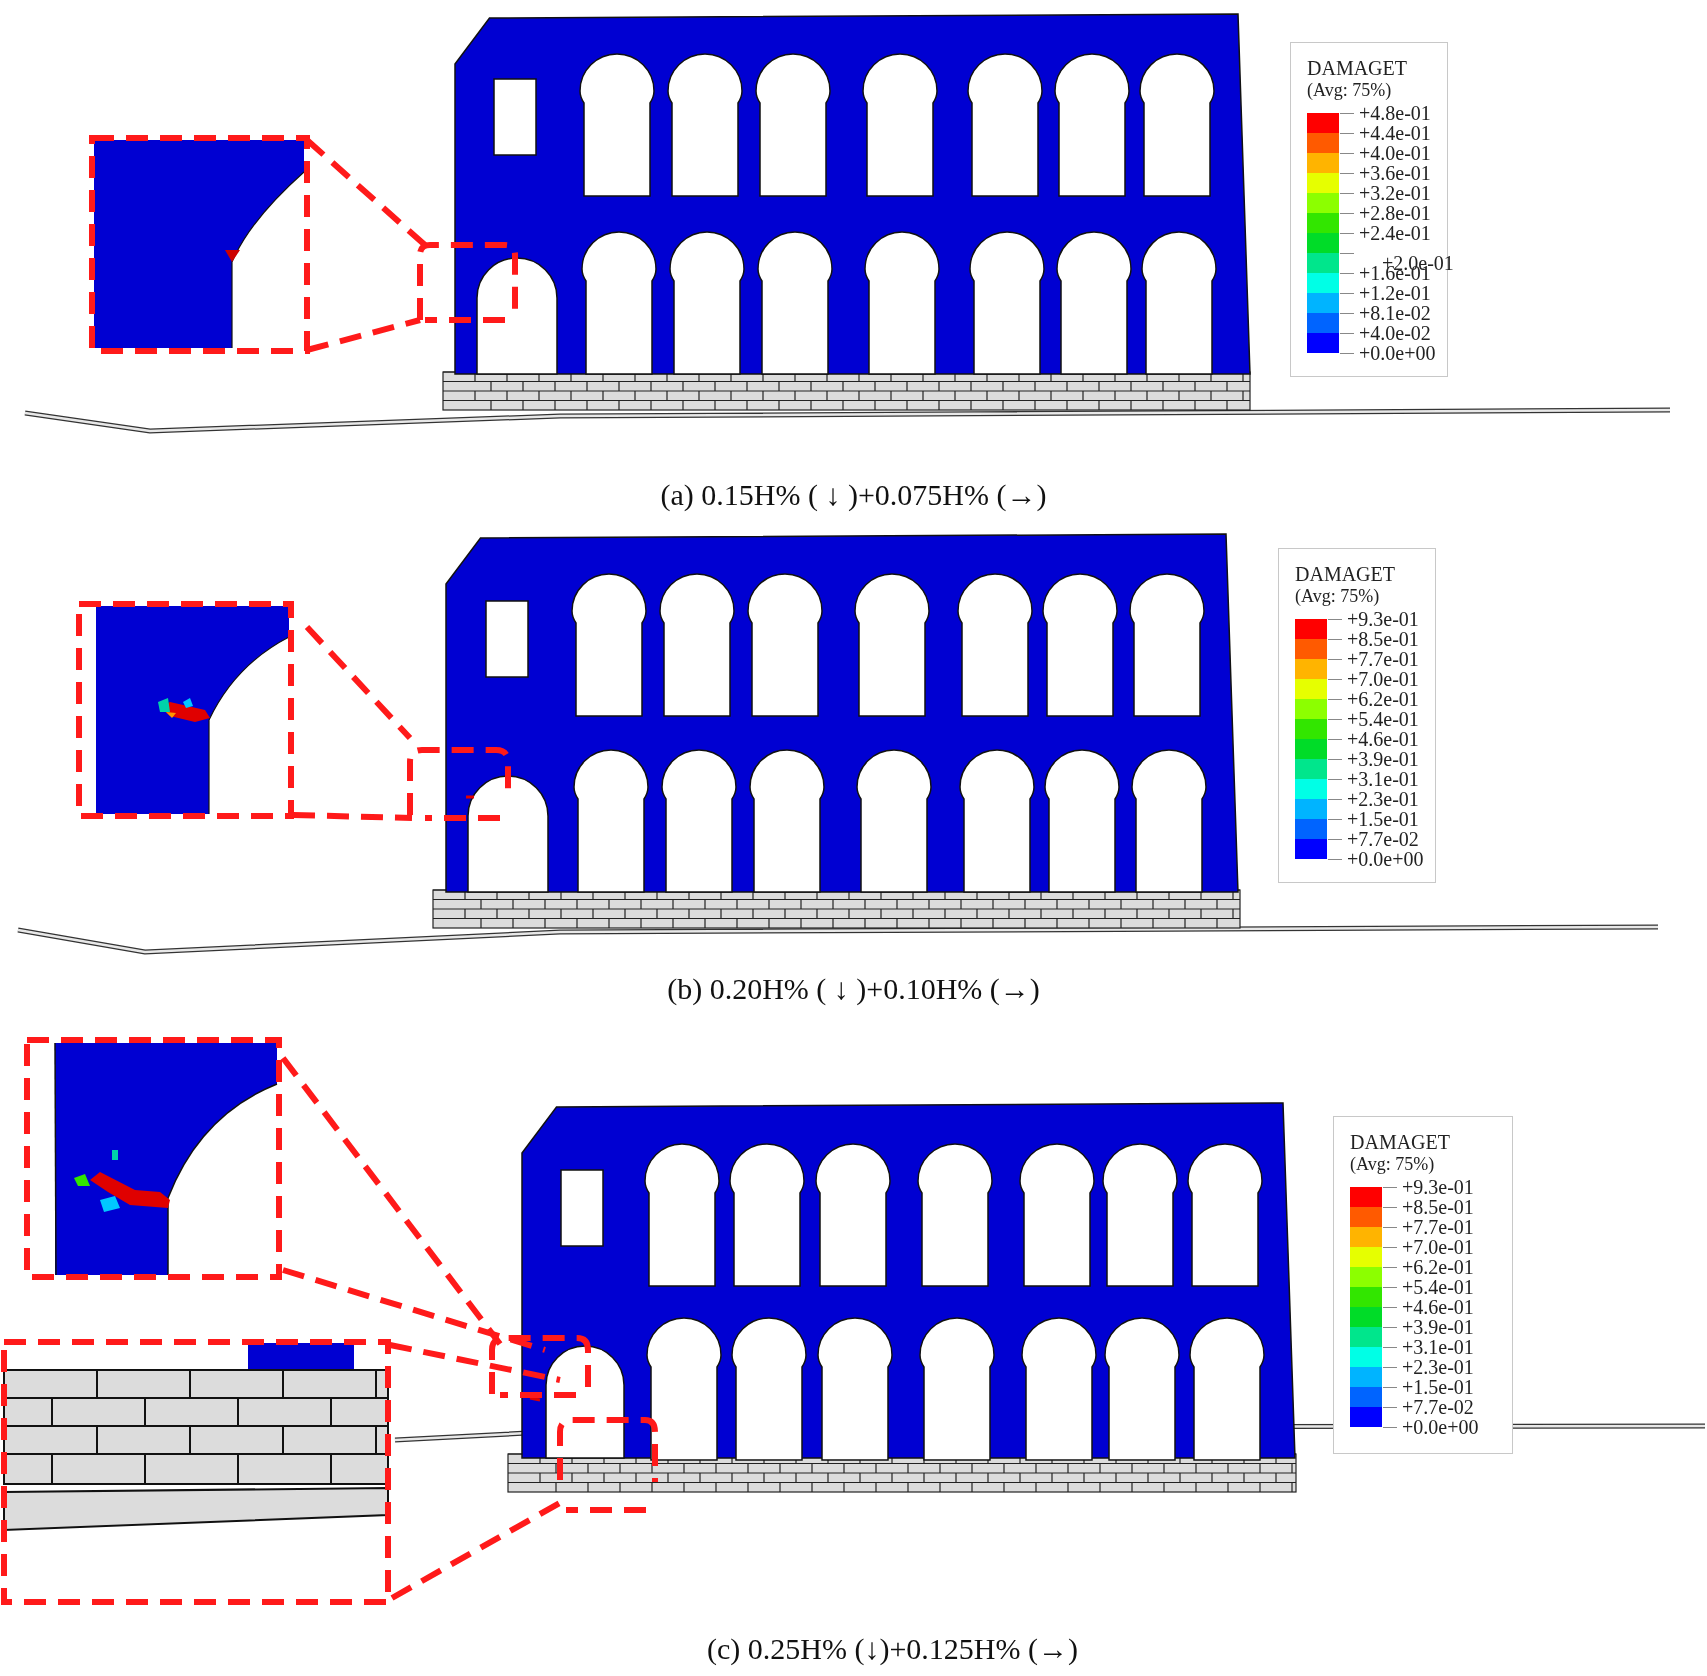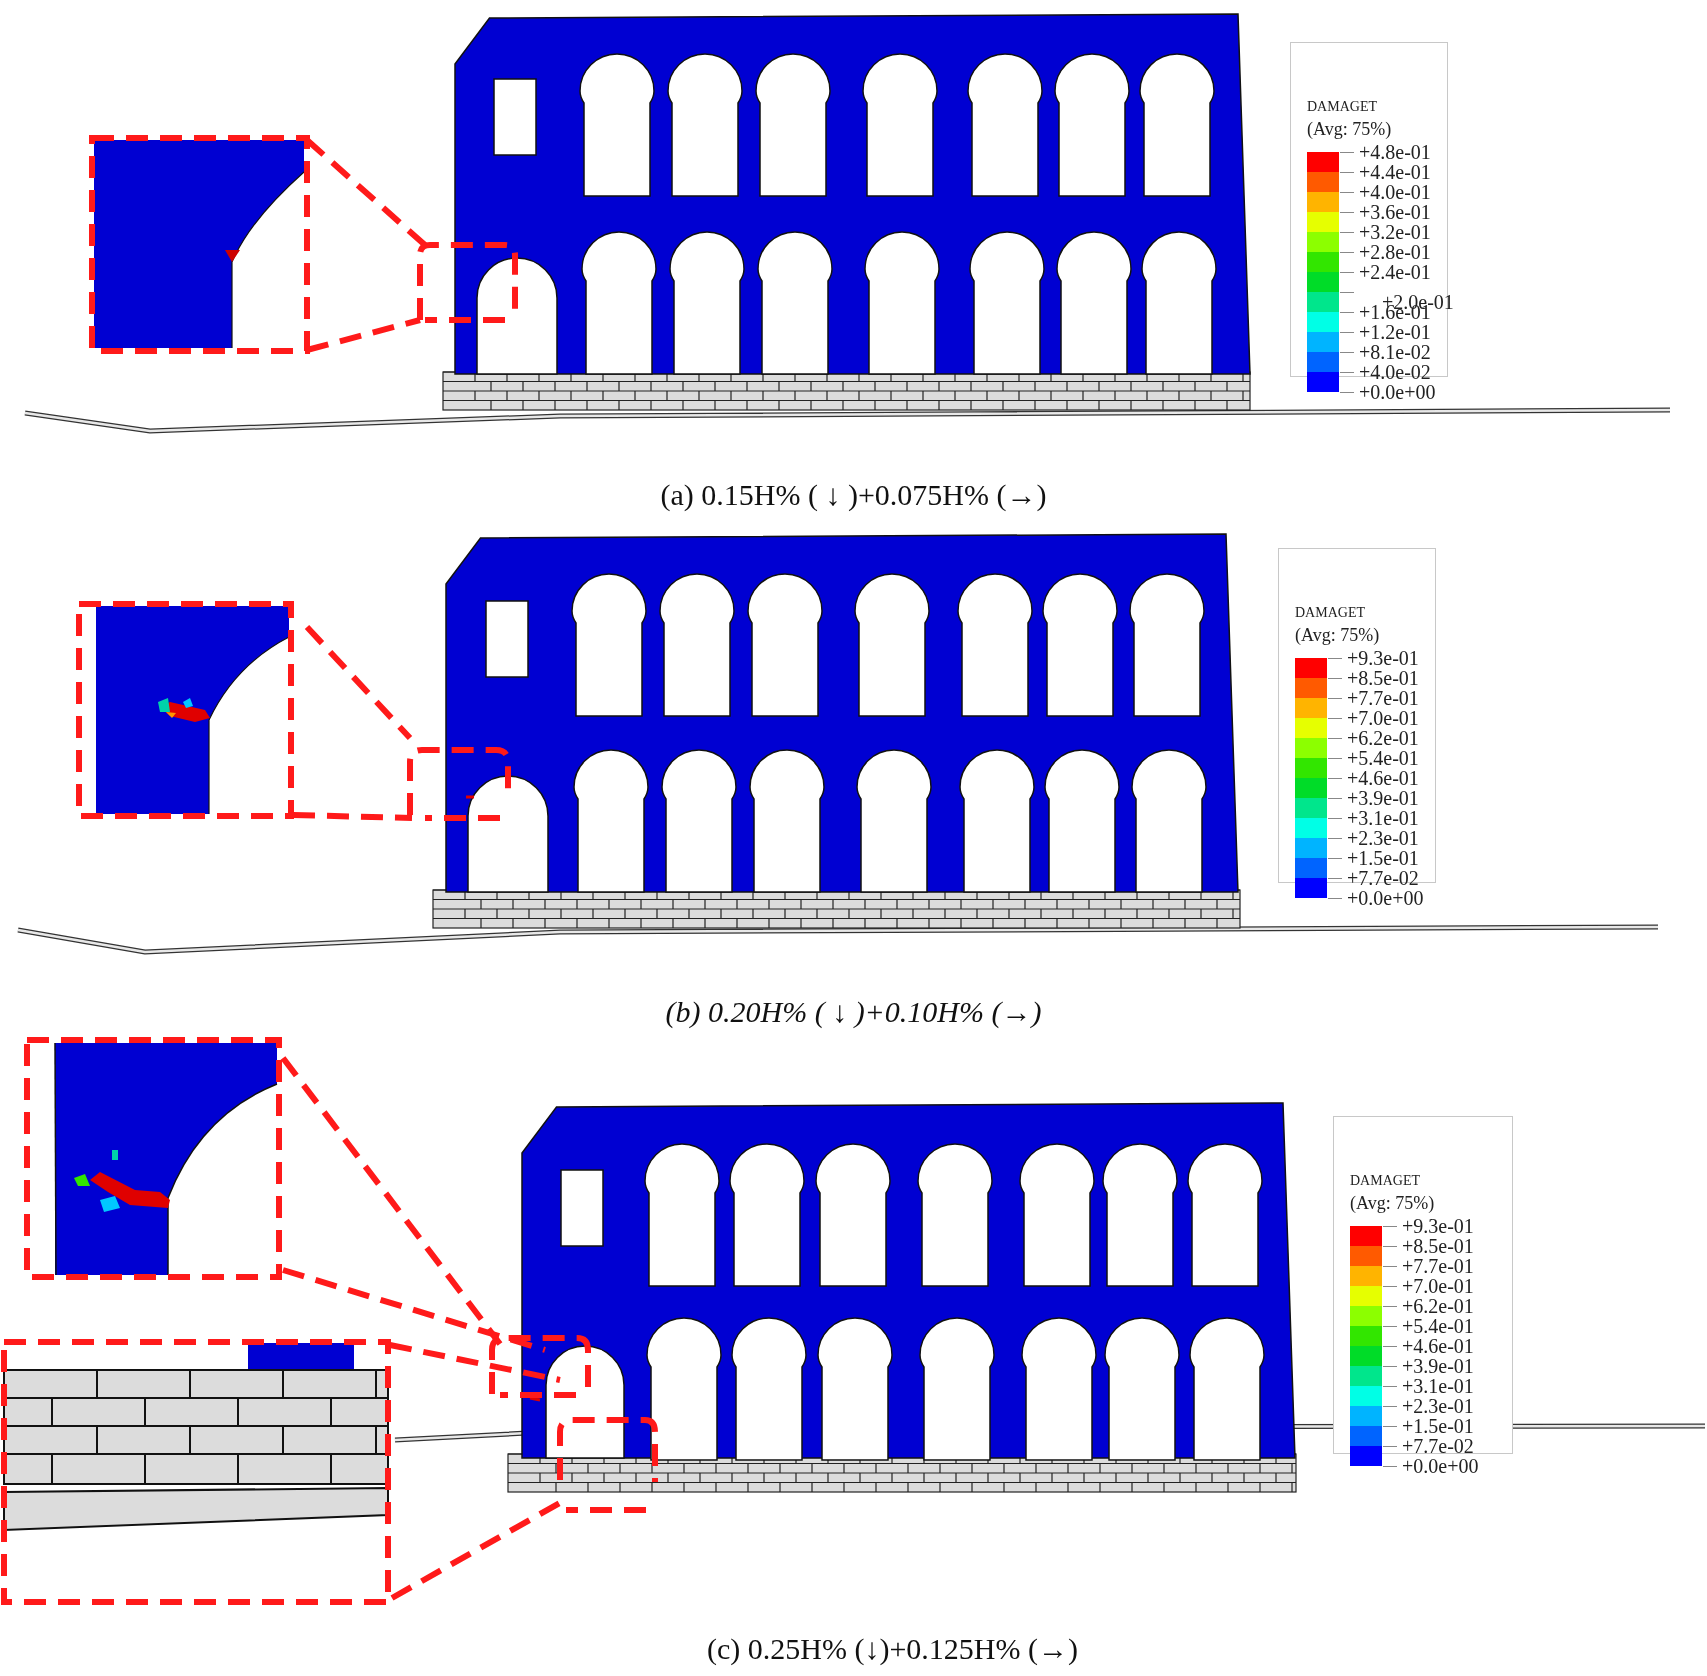--- a/index.html
+++ b/index.html
@@ -1,20 +1,20 @@
 <!DOCTYPE html>
 <html><head>
 <meta charset="utf-8">
 <style>
   html,body{margin:0;padding:0;background:#ffffff;}
   body{width:1707px;height:1676px;position:relative;overflow:hidden;font-family:"Liberation Serif","DejaVu Serif",serif;}
   svg{position:absolute;left:0;top:0;}
   .caption{position:absolute;left:0;width:1707px;text-align:center;font-size:30px;color:#111;font-family:"Liberation Serif","DejaVu Serif",serif;}
   .legend{position:absolute;background:#fff;border:1px solid #c8c8c8;box-sizing:border-box;padding:14px 12px 10px 16px;font-family:"Liberation Serif","DejaVu Serif",serif;color:#222;}
-  .legend-title{font-size:14px;line-height:22px;margin-top:39px;}
+  .legend-title{font-size:20px;line-height:22px;}
   .legend-sub{font-size:18px;line-height:22px;margin-bottom:4px;}
   .legend-body{position:relative;}
   .legend-swatch{position:absolute;left:0;width:32px;}
   .legend-label{position:absolute;left:52px;font-size:20px;line-height:17px;white-space:nowrap;}
   .legend-tick{position:absolute;left:33px;width:14px;height:1px;background:#888;}
 </style>
 </head>
 <body>
 
 <div>
@@ -371,21 +371,21 @@
         <div class="legend-tick" style="top:188px;"></div>
         <div class="legend-label" style="top:180px;">+2.3e-01</div>
         <div class="legend-tick" style="top:208px;"></div>
         <div class="legend-label" style="top:200px;">+1.5e-01</div>
         <div class="legend-tick" style="top:228px;"></div>
         <div class="legend-label" style="top:220px;">+7.7e-02</div>
         <div class="legend-tick" style="top:248px;"></div>
         <div class="legend-label" style="top:240px;">+0.0e+00</div>
       </div>
   </div>
-  <div class="caption" style="top:995px;font-style:italic;">(b) 0.20H% ( ↓ )+0.10H% (→)</div>
+  <div class="caption" style="top:972px;">(b) 0.20H% ( ↓ )+0.10H% (→)</div>
 </div>
 
 <div>
   <svg width="1707" height="1676" viewBox="0 0 1707 1676" id="svg-c">
       <path d="M395,1440 L640,1427 L1705,1426" fill="none" stroke="#333" stroke-width="5" stroke-linejoin="round"></path>
       <path d="M395,1440 L640,1427 L1705,1426" fill="none" stroke="#e8e8e8" stroke-width="2.5" stroke-linejoin="round"></path>
       <rect x="508" y="1454" width="788" height="38" fill="#dcdcdc" stroke="#222" stroke-width="1.2"></rect>
       <line x1="508" y1="1454" x2="1296" y2="1454" stroke="#222" stroke-width="1.2"></line>
       <line x1="540" y1="1454" x2="540" y2="1463.5" stroke="#222" stroke-width="1.2"></line>
       <line x1="572" y1="1454" x2="572" y2="1463.5" stroke="#222" stroke-width="1.2"></line>

